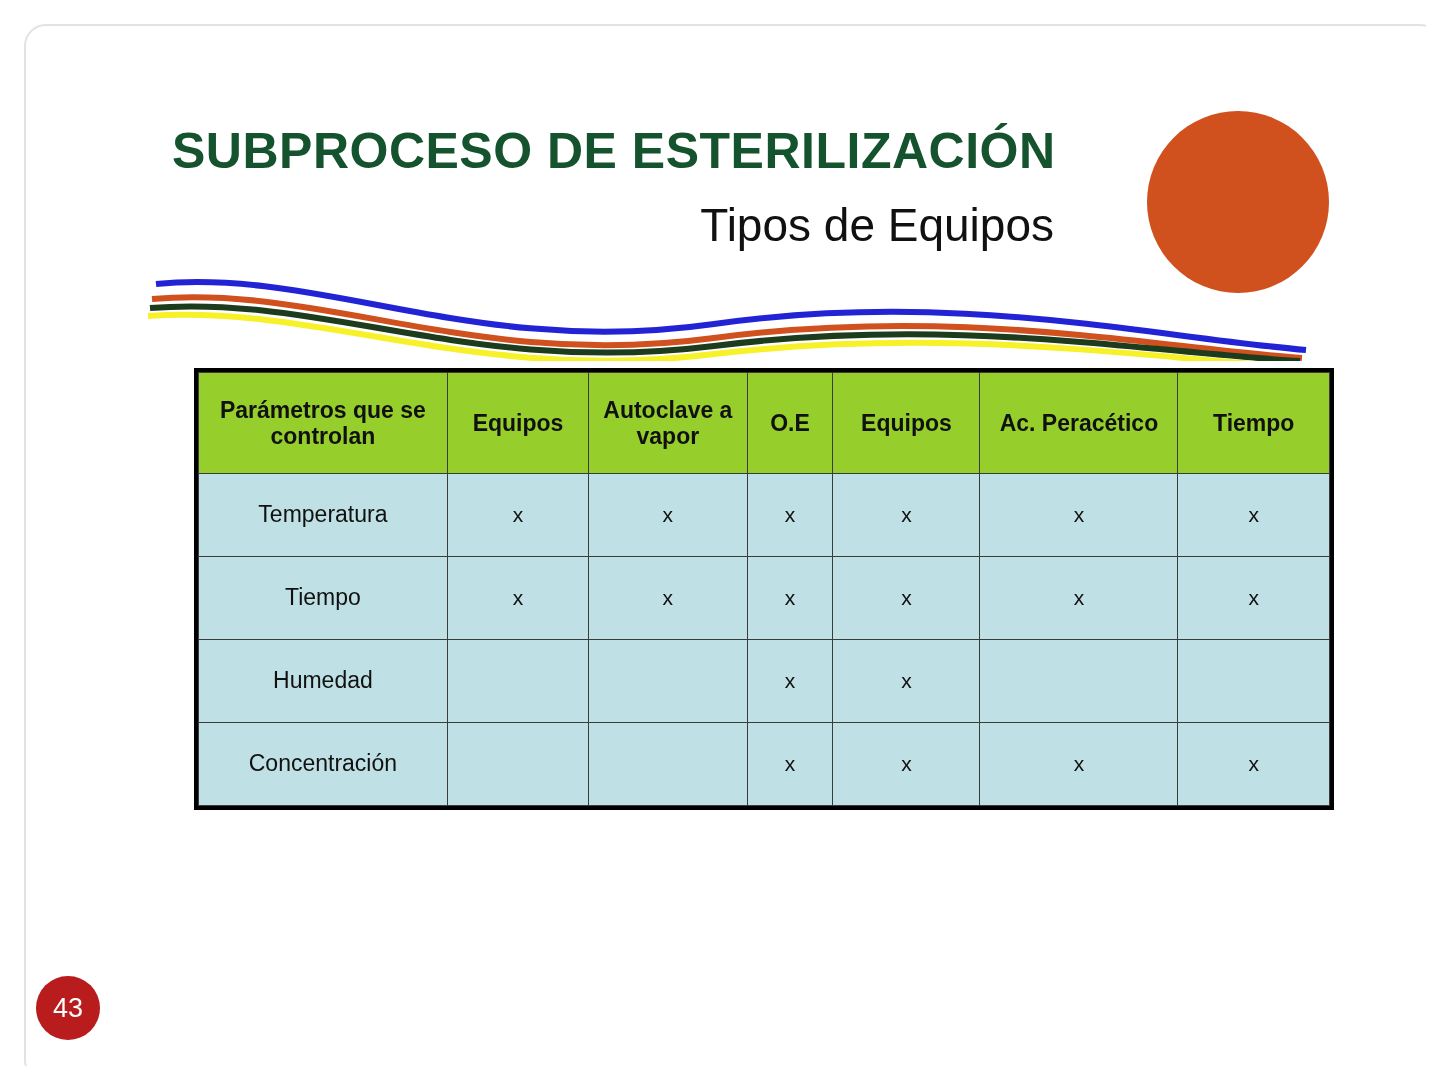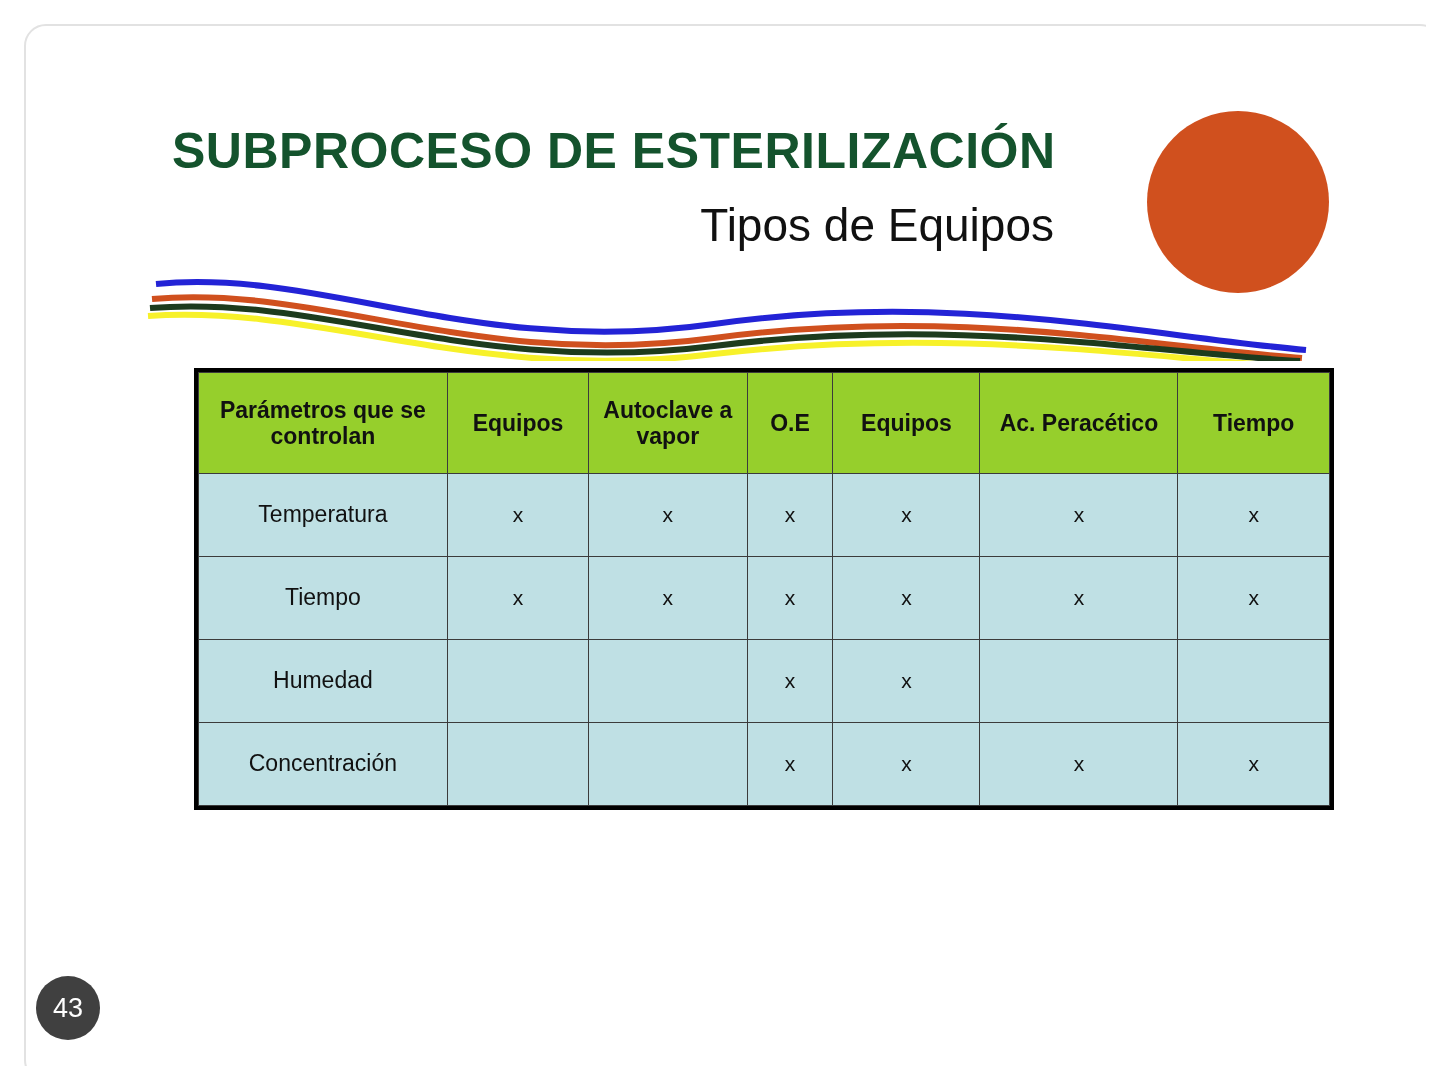--- a/index.html
+++ b/index.html
@@ -130,21 +130,21 @@
   col.c6 { width: 13.4%; }
 
   
   .page-badge {
     position: absolute;
     left: 22px;
     bottom: 26px;
     width: 64px;
     height: 64px;
     border-radius: 50%;
-    background: #404040;
+    background: #b91c1c;
     color: #ffffff;
     font-size: 27px;
     display: flex;
     align-items: center;
     justify-content: center;
   }
 </style>
 </head>
 <body>
 

